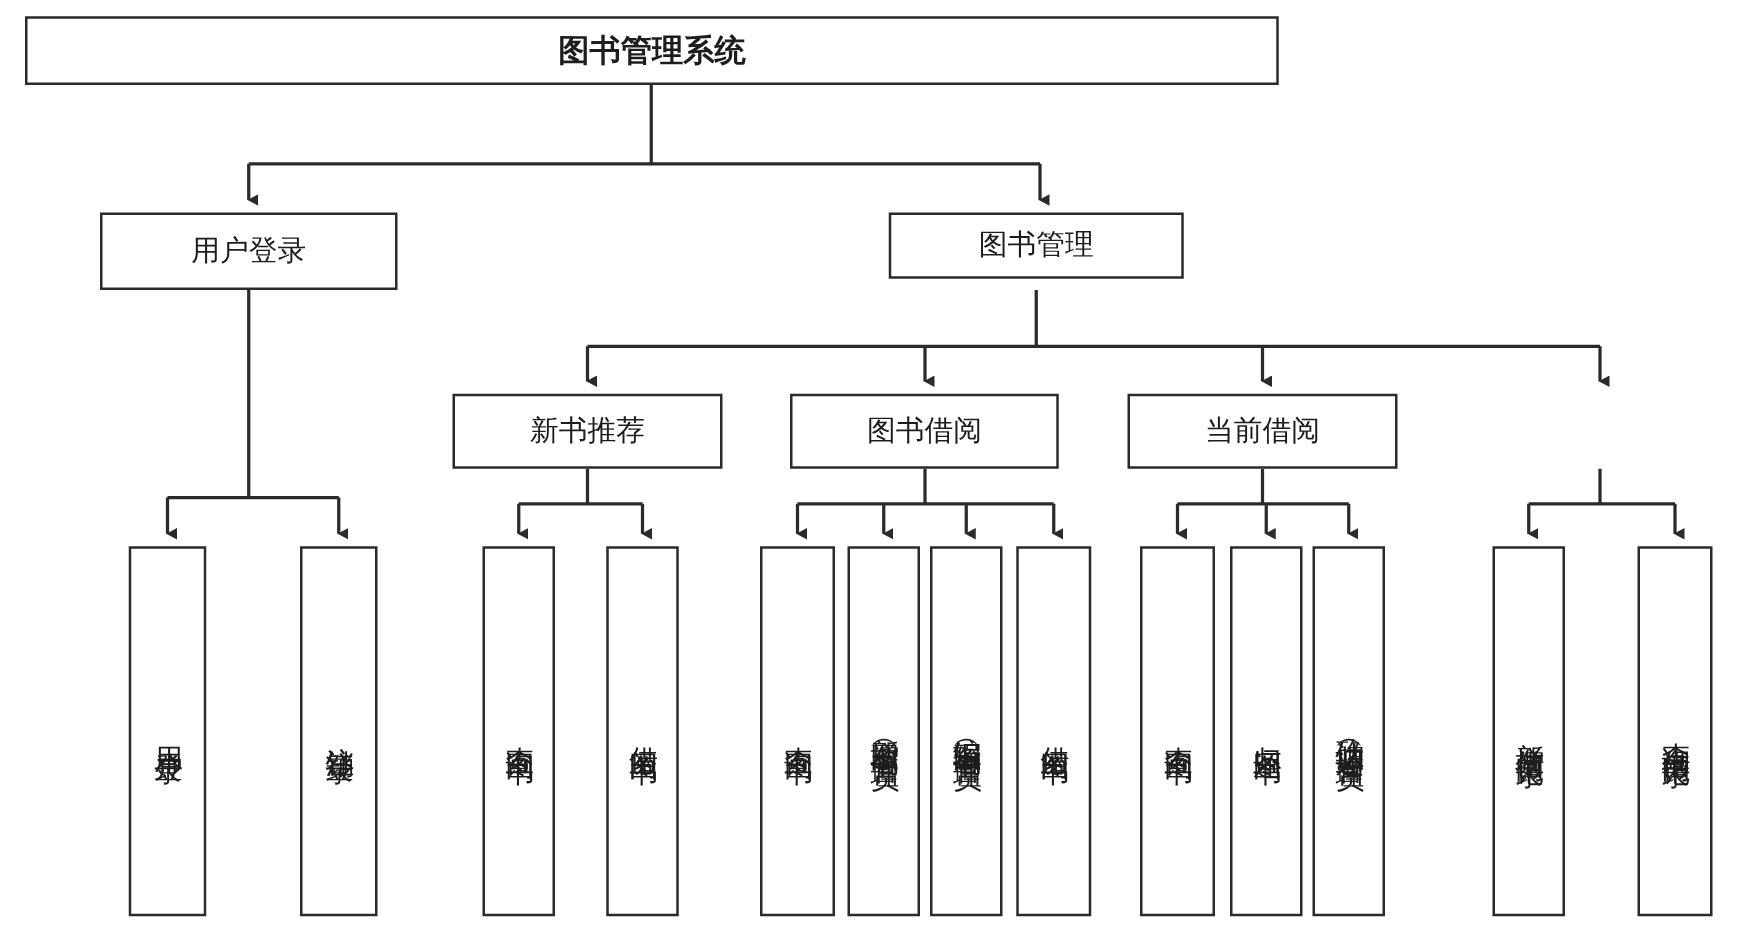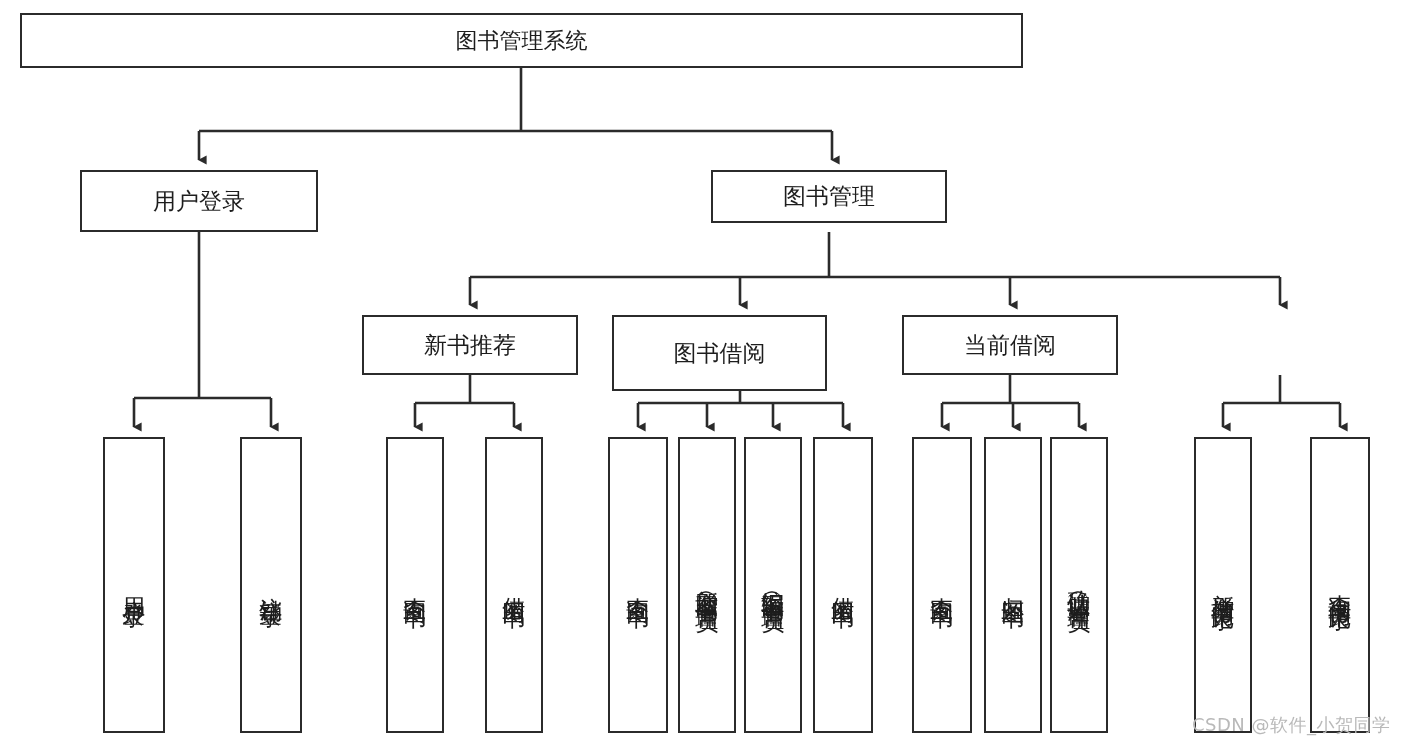--- a/index.html
+++ b/index.html
@@ -31,21 +31,22 @@
     border: 2px solid #2b2b2b;
     background: #ffffff;
     display: flex;
     align-items: center;
     justify-content: center;
     color: #1d1d1d;
     line-height: 1.16;
     text-align: center;
   }
   .node.root {
-    font-size: 22px;
+    font-size: 25px;
+    font-weight: bold;
   }
   .node.lvl2 {
     font-size: 23px;
   }
   .node.lvl3 {
     font-size: 23px;
   }
   .node.leaf {
     font-size: 23px;
     writing-mode: vertical-rl;
@@ -127,21 +128,21 @@
   <div class="node lvl2" style="left:80px;top:170px;width:238px;height:62px;">
     <span>用户登录</span>
   </div>
   <div class="node lvl2" style="left:711px;top:170px;width:236px;height:53px;">
     <span>图书管理</span>
   </div>
 
   <div class="node lvl3" style="left:362px;top:315px;width:216px;height:60px;">
     <span>新书推荐</span>
   </div>
-  <div class="node lvl3" style="left:612px;top:315px;width:215px;height:76px;">
+  <div class="node lvl3" style="left:632px;top:315px;width:215px;height:60px;">
     <span>图书借阅</span>
   </div>
   <div class="node lvl3" style="left:902px;top:315px;width:216px;height:60px;">
     <span>当前借阅</span>
   </div>
 
   <div class="node leaf" style="left:103px;top:437px;width:62px;height:296px;">
     <span class="vtext">用户登录</span>
   </div>
   <div class="node leaf" style="left:240px;top:437px;width:62px;height:296px;">
@@ -178,15 +179,14 @@
     <span class="vtext">确认归还（管理员）</span>
   </div>
 
   <div class="node leaf" style="left:1194px;top:437px;width:58px;height:296px;">
     <span class="vtext">新增借阅记录</span>
   </div>
   <div class="node leaf" style="left:1310px;top:437px;width:60px;height:296px;">
     <span class="vtext">查询借阅记录</span>
   </div>
 
-  <div class="watermark" style="left:1192px;top:713px;">CSDN @软件_小贺同学</div>
 
 </div>
 
 </body></html>

